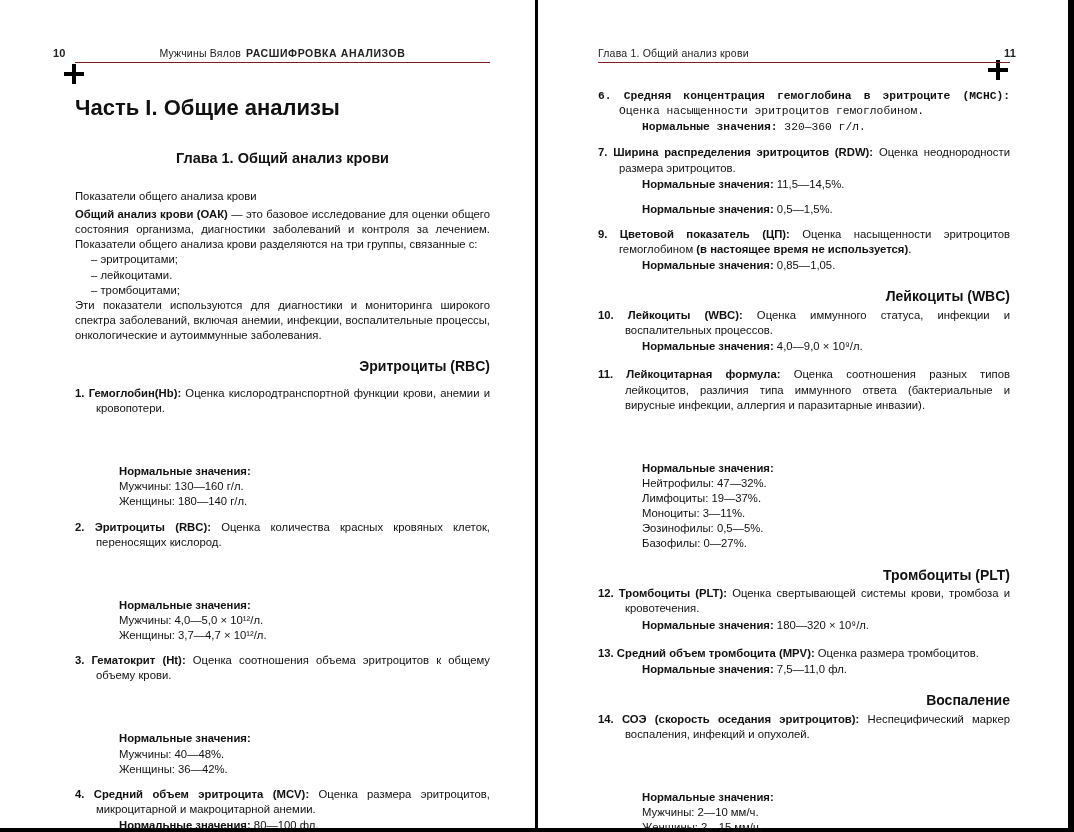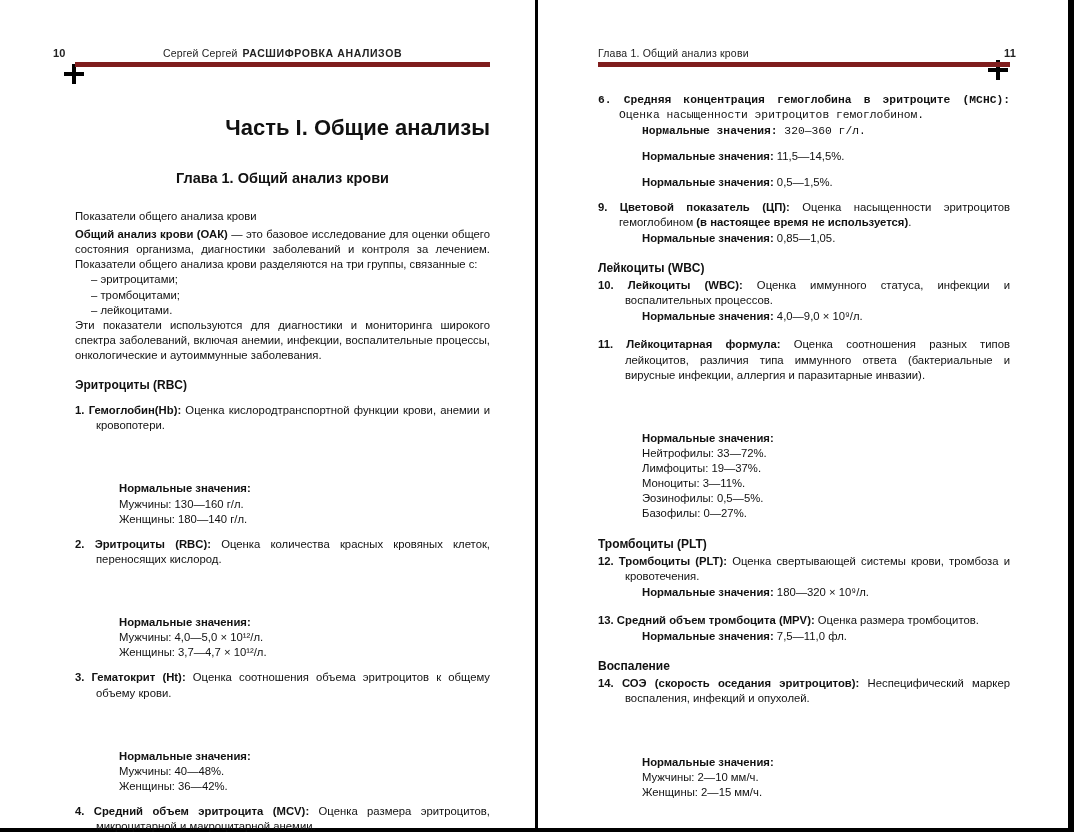--- a/index.html
+++ b/index.html
@@ -14,35 +14,35 @@
   .crop .ch{position:absolute;left:0;top:8px;width:20px;height:4px;background:#000;}
   .crop .cv{position:absolute;left:8px;top:0;width:4px;height:20px;background:#000;}
   .crop-tl{left:64px;top:64px;}
   .crop-tr{left:988px;top:60px;}
   
   .page{position:absolute;top:46px;font-size:11.3px;line-height:1.34;}
   .page-left{left:75px;width:415px;}
   .page-right{left:598px;width:412px;}
   .b{font-weight:bold;margin-top:48px;}
   
-  .header{position:relative;height:16px;border-bottom:5px solid #7f1d1d;
+  .header{position:relative;height:16px;border-bottom:1px solid #7f1d1d;
     font-size:10.5px;letter-spacing:0.2px;color:#222;}
   .header .pnum{position:absolute;font-weight:bold;font-size:11px;top:0;}
   .page-left .pnum{left:-22px;}
   .page-right .pnum{right:-6px;}
   .running{text-align:center;}
   .running .sp{margin-left:5px;letter-spacing:0.6px;}
   .running-ch{text-align:left;}
   
-  .part-title{font-size:22px;font-weight:bold;text-align:right;margin:46px 0 0 0;}
+  .part-title{font-size:22px;font-weight:bold;text-align:left;margin:30px 0 0 0;}
   .chapter-title{font-size:14.5px;font-weight:bold;text-align:center;margin:27px 0 20px 0;}
   .line{margin:10px 0 3px 0;}
   .just{text-align:justify;margin:0;}
   .bullets{padding-left:16px;}
-  .sec{font-size:12px;font-weight:bold;margin:14px 0 2px 0;}
+  .sec{font-size:14px;font-weight:bold;margin:14px 0 2px 0;text-align:right;}
   .item{margin-top:10px;}
   .ih{padding-left:21px;text-indent:-21px;text-align:justify;}
   .ih.w2{padding-left:27px;text-indent:-27px;}
   .norm{margin-left:44px;margin-top:1px;}
   .page-right .first{margin-top:26px;font-family:Liberation Mono, monospace;}
   .mt{margin-top:9px;}
 </style>
 </head>
 <body>
 
@@ -57,33 +57,33 @@
     </div>
   <div class="crop crop-tr">
       <span class="ch"></span>
       <span class="cv"></span>
     </div>
 
   <div class="page page-left">
     <div class="header">
       <span class="pnum">10</span>
       <div class="running">
-        <span>Сергей Сергей</span><span class="b sp">РАСШИФРОВКА АНАЛИЗОВ</span>
+        <span>Мужчины Вялов</span><span class="b sp">РАСШИФРОВКА АНАЛИЗОВ</span>
       </div>
     </div>
 
     <div class="part-title">Часть I. Общие анализы</div>
     <div class="chapter-title">Глава 1. Общий анализ крови</div>
 
     <p class="line">Показатели общего анализа крови</p>
     <p class="just"><span class="b">Общий анализ крови (ОАК)</span><span> — это базовое исследование для оценки общего состояния организма, диагностики заболеваний и контроля за лечением. Показатели общего анализа крови разделяются на три группы, связанные с:</span></p>
     <div class="bullets">
       <div>– эритроцитами;</div>
+      <div>– лейкоцитами.</div>
       <div>– тромбоцитами;</div>
-      <div>– лейкоцитами.</div>
     </div>
     <p class="just">Эти показатели используются для диагностики и мониторинга широкого спектра заболеваний, включая анемии, инфекции, воспалительные процессы, онкологические и аутоиммунные заболевания.</p>
 
     <div class="sec">Эритроциты (RBC)</div>
 
     <div class="item">
       <div class="ih"><span class="b">1. Гемоглобин(Hb):</span><span> Оценка кислородтранспортной функции крови, анемии и кровопотери.</span></div>
       <div class="norm">
         <div class="b">Нормальные значения:</div>
         <div>Мужчины: 130—160 г/л.</div>
@@ -121,20 +121,21 @@
       <div class="running-ch">Глава 1. Общий анализ крови</div>
       <span class="pnum">11</span>
     </div>
 
     <div class="item first">
       <div class="ih"><span class="b">6. Средняя концентрация гемоглобина в эритроците (MCHC):</span><span> Оценка насыщенности эритроцитов гемоглобином.</span></div>
       <div class="norm"><span class="b">Нормальные значения:</span><span> 320—360 г/л.</span></div>
     </div>
 
     <div class="item">
+      <div class="ih"><span class="b">7. Ширина распределения эритроцитов (RDW):</span><span> Оценка неоднородности размера эритроцитов.</span></div>
       <div class="norm"><span class="b">Нормальные значения:</span><span> 11,5—14,5%.</span></div>
     </div>
 
     <div class="item">
       <div class="norm"><span class="b">Нормальные значения:</span><span> 0,5—1,5%.</span></div>
     </div>
 
     <div class="item">
       <div class="ih"><span class="b">9. Цветовой показатель (ЦП):</span><span> Оценка насыщенности эритроцитов гемоглобином </span><span class="b">(в настоящее время не используется)</span><span>.</span></div>
       <div class="norm"><span class="b">Нормальные значения:</span><span> 0,85—1,05.</span></div>
@@ -144,21 +145,21 @@
 
     <div class="item mt" style="margin-top:2px;">
       <div class="ih w2"><span class="b">10. Лейкоциты (WBC):</span><span> Оценка иммунного статуса, инфекции и воспалительных процессов.</span></div>
       <div class="norm"><span class="b">Нормальные значения:</span><span> 4,0—9,0 × 10⁹/л.</span></div>
     </div>
 
     <div class="item" style="margin-top:13px;">
       <div class="ih w2"><span class="b">11. Лейкоцитарная формула:</span><span> Оценка соотношения разных типов лейкоцитов, различия типа иммунного ответа (бактериальные и вирусные инфекции, аллергия и паразитарные инвазии).</span></div>
       <div class="norm">
         <div class="b">Нормальные значения:</div>
-        <div>Нейтрофилы: 33—72%.</div>
+        <div>Нейтрофилы: 47—32%.</div>
         <div>Лимфоциты: 19—37%.</div>
         <div>Моноциты: 3—11%.</div>
         <div>Эозинофилы: 0,5—5%.</div>
         <div>Базофилы: 0—27%.</div>
       </div>
     </div>
 
     <div class="sec">Тромбоциты (PLT)</div>
 
     <div class="item" style="margin-top:2px;">

